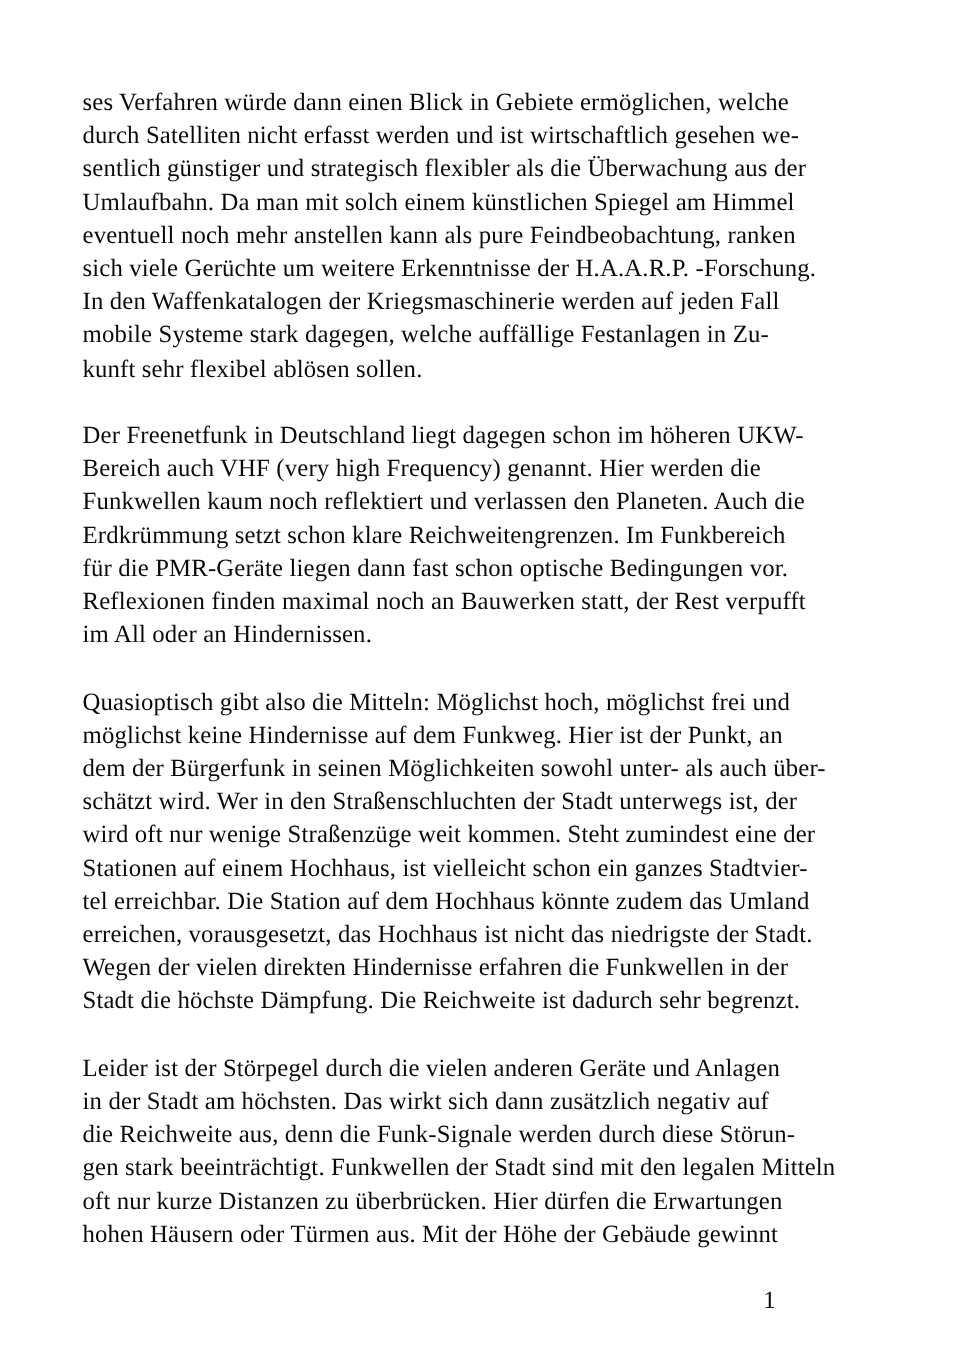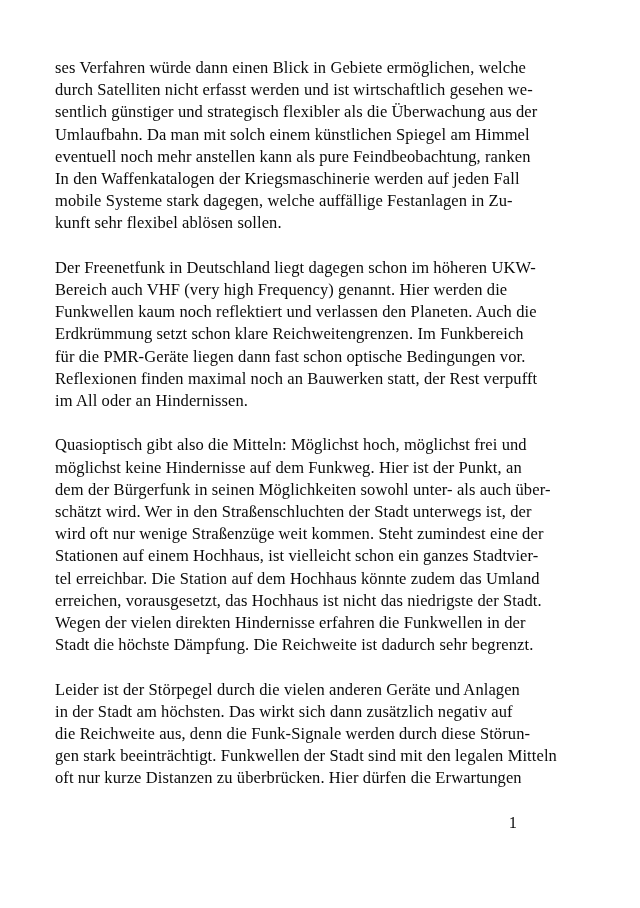--- a/index.html
+++ b/index.html
@@ -44,20 +44,21 @@
 
 <div class="page">
   <div class="content">
 
     <div class="para">
       <div class="line">ses Verfahren würde dann einen Blick in Gebiete ermöglichen, welche</div>
       <div class="line">durch Satelliten nicht erfasst werden und ist wirtschaftlich gesehen we-</div>
       <div class="line">sentlich günstiger und strategisch flexibler als die Überwachung aus der</div>
       <div class="line">Umlaufbahn. Da man mit solch einem künstlichen Spiegel am Himmel</div>
       <div class="line">eventuell noch mehr anstellen kann als pure Feindbeobachtung, ranken</div>
+      <div class="line">sich viele Gerüchte um weitere Erkenntnisse der H.A.A.R.P. -Forschung.</div>
       <div class="line">In den Waffenkatalogen der Kriegsmaschinerie werden auf jeden Fall</div>
       <div class="line">mobile Systeme stark dagegen, welche auffällige Festanlagen in Zu-</div>
       <div class="line">kunft sehr flexibel ablösen sollen.</div>
     </div>
 
     <div class="para">
       <div class="line">Der Freenetfunk in Deutschland liegt dagegen schon im höheren UKW-</div>
       <div class="line">Bereich auch VHF (very high Frequency) genannt. Hier werden die</div>
       <div class="line">Funkwellen kaum noch reflektiert und verlassen den Planeten. Auch die</div>
       <div class="line">Erdkrümmung setzt schon klare Reichweitengrenzen. Im Funkbereich</div>
@@ -78,20 +79,21 @@
       <div class="line">Wegen der vielen direkten Hindernisse erfahren die Funkwellen in der</div>
       <div class="line">Stadt die höchste Dämpfung. Die Reichweite ist dadurch sehr begrenzt.</div>
     </div>
 
     <div class="para">
       <div class="line">Leider ist der Störpegel durch die vielen anderen Geräte und Anlagen</div>
       <div class="line">in der Stadt am höchsten. Das wirkt sich dann zusätzlich negativ auf</div>
       <div class="line">die Reichweite aus, denn die Funk-Signale werden durch diese Störun-</div>
       <div class="line">gen stark beeinträchtigt. Funkwellen der Stadt sind mit den legalen Mitteln</div>
       <div class="line">oft nur kurze Distanzen zu überbrücken. Hier dürfen die Erwartungen</div>
+      <div class="line">hohen Häusern oder Türmen aus. Mit der Höhe der Gebäude gewinnt</div>
     </div>
 
     <div class="page-number-row">
       <span class="page-number">1</span>
     </div>
 
   </div>
 </div>
 
 </body></html>

